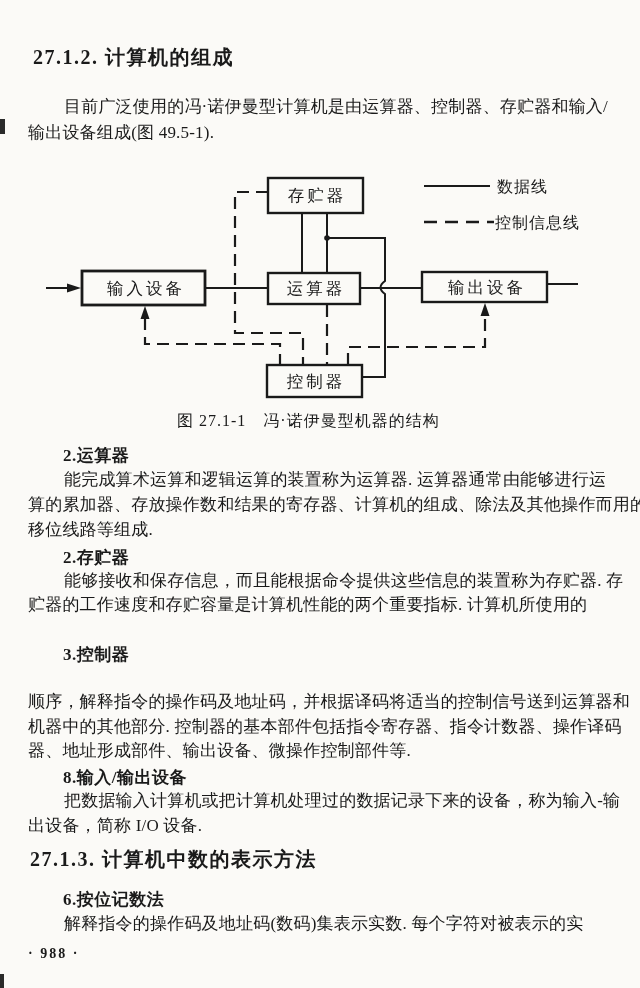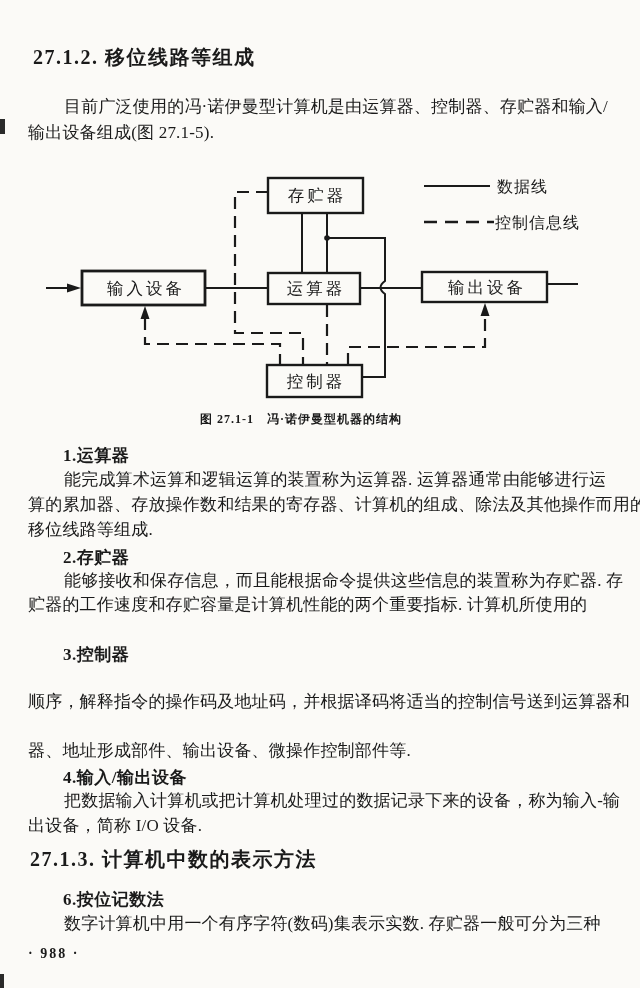--- a/index.html
+++ b/index.html
@@ -9,34 +9,34 @@
     font-family:"Liberation Serif","DejaVu Sans",serif;
   }
   .page{
     position:absolute;left:0;top:0;width:640px;height:988px;
     background:#fbfaf7;color:#1a1a1a;overflow:hidden;
   }
   .abs{position:absolute;white-space:nowrap;}
   .h-big{font-size:20px;font-weight:700;letter-spacing:1.5px;}
   .h-sub{font-size:17px;font-weight:700;letter-spacing:0.5px;}
   .bl{font-size:17px;letter-spacing:0.2px;}
-  .caption{font-size:12px;font-weight:700;letter-spacing:1px;margin-left:23px;}
+  .caption{font-size:16px;font-weight:400;letter-spacing:1px;}
   .footer{font-size:14px;font-weight:700;letter-spacing:2px;text-align:right;}
   .artifact{position:absolute;background:#2a2a2a;}
   svg text{font-family:"Liberation Serif","DejaVu Sans",serif;}
 </style>
 </head>
 <body>
 
 <div class="page">
 
-  <div class="abs h-big" style="left:33px;top:44px">27.1.2. 移位线路等组成</div>
+  <div class="abs h-big" style="left:33px;top:44px">27.1.2. 计算机的组成</div>
 
   <div class="abs bl" style="left:64px;top:95px">目前广泛使用的冯·诺伊曼型计算机是由运算器、控制器、存贮器和输入/</div>
-  <div class="abs bl" style="left:28px;top:121px">输出设备组成(图 27.1-5).</div>
+  <div class="abs bl" style="left:28px;top:121px">输出设备组成(图 49.5-1).</div>
 
   <svg style="position:absolute;left:0;top:165px" width="640" height="237" viewBox="0 165 640 237">
 
     <g stroke="#1a1a1a" stroke-width="2" fill="none">
       <path d="M302,213 V273"></path>
       <path d="M327,213 V273"></path>
       <path d="M327,238 H385 V281 Q376,287.5 385,294 V377 H362"></path>
       <path d="M46,288 H68"></path>
       <path d="M205,288 H268"></path>
       <path d="M360,288 H422"></path>
@@ -73,40 +73,41 @@
     <g>
       <line x1="424" y1="186" x2="490" y2="186" stroke="#1a1a1a" stroke-width="2"></line>
       <line x1="424" y1="222" x2="494" y2="222" stroke="#1a1a1a" stroke-width="2.6" stroke-dasharray="13 8"></line>
       <text x="497" y="192" fill="#1a1a1a" font-size="16" letter-spacing="1">数据线</text>
       <text x="495" y="228" fill="#1a1a1a" font-size="16" letter-spacing="1">控制信息线</text>
     </g>
   </svg>
 
   <div class="abs caption" style="left:177px;top:411px">图 27.1-1　冯·诺伊曼型机器的结构</div>
 
-  <div class="abs h-sub" style="left:63px;top:444px">1.运算器</div>
+  <div class="abs h-sub" style="left:63px;top:444px">2.运算器</div>
   <div class="abs bl" style="left:64px;top:468px">能完成算术运算和逻辑运算的装置称为运算器. 运算器通常由能够进行运</div>
   <div class="abs bl" style="left:28px;top:493px">算的累加器、存放操作数和结果的寄存器、计算机的组成、除法及其他操作而用的</div>
   <div class="abs bl" style="left:28px;top:518px">移位线路等组成.</div>
 
   <div class="abs h-sub" style="left:63px;top:546px">2.存贮器</div>
   <div class="abs bl" style="left:64px;top:569px">能够接收和保存信息，而且能根据命令提供这些信息的装置称为存贮器. 存</div>
   <div class="abs bl" style="left:28px;top:593px">贮器的工作速度和存贮容量是计算机性能的两个重要指标.  计算机所使用的</div>
 
   <div class="abs h-sub" style="left:63px;top:643px">3.控制器</div>
   <div class="abs bl" style="left:28px;top:690px">顺序，解释指令的操作码及地址码，并根据译码将适当的控制信号送到运算器和</div>
+  <div class="abs bl" style="left:28px;top:715px">机器中的其他部分. 控制器的基本部件包括指令寄存器、指令计数器、操作译码</div>
   <div class="abs bl" style="left:28px;top:739px">器、地址形成部件、输出设备、微操作控制部件等.</div>
 
-  <div class="abs h-sub" style="left:63px;top:766px">4.输入/输出设备</div>
+  <div class="abs h-sub" style="left:63px;top:766px">8.输入/输出设备</div>
   <div class="abs bl" style="left:64px;top:789px">把数据输入计算机或把计算机处理过的数据记录下来的设备，称为输入-输</div>
   <div class="abs bl" style="left:28px;top:814px">出设备，简称 I/O 设备.</div>
 
   <div class="abs h-big" style="left:30px;top:846px">27.1.3. 计算机中数的表示方法</div>
 
   <div class="abs h-sub" style="left:63px;top:888px">6.按位记数法</div>
-  <div class="abs bl" style="left:64px;top:912px">数字计算机中用一个有序字符(数码)集表示实数. 存贮器一般可分为三种</div>
+  <div class="abs bl" style="left:64px;top:912px">解释指令的操作码及地址码(数码)集表示实数. 每个字符对被表示的实</div>
 
   <div class="abs footer" style="left:28px;top:946px">· 988 ·</div>
 
   <div class="artifact" style="left:0;top:119px;width:5px;height:15px"></div>
   <div class="artifact" style="left:0;top:974px;width:4px;height:14px"></div>
 
 </div>
 
 </body></html>

